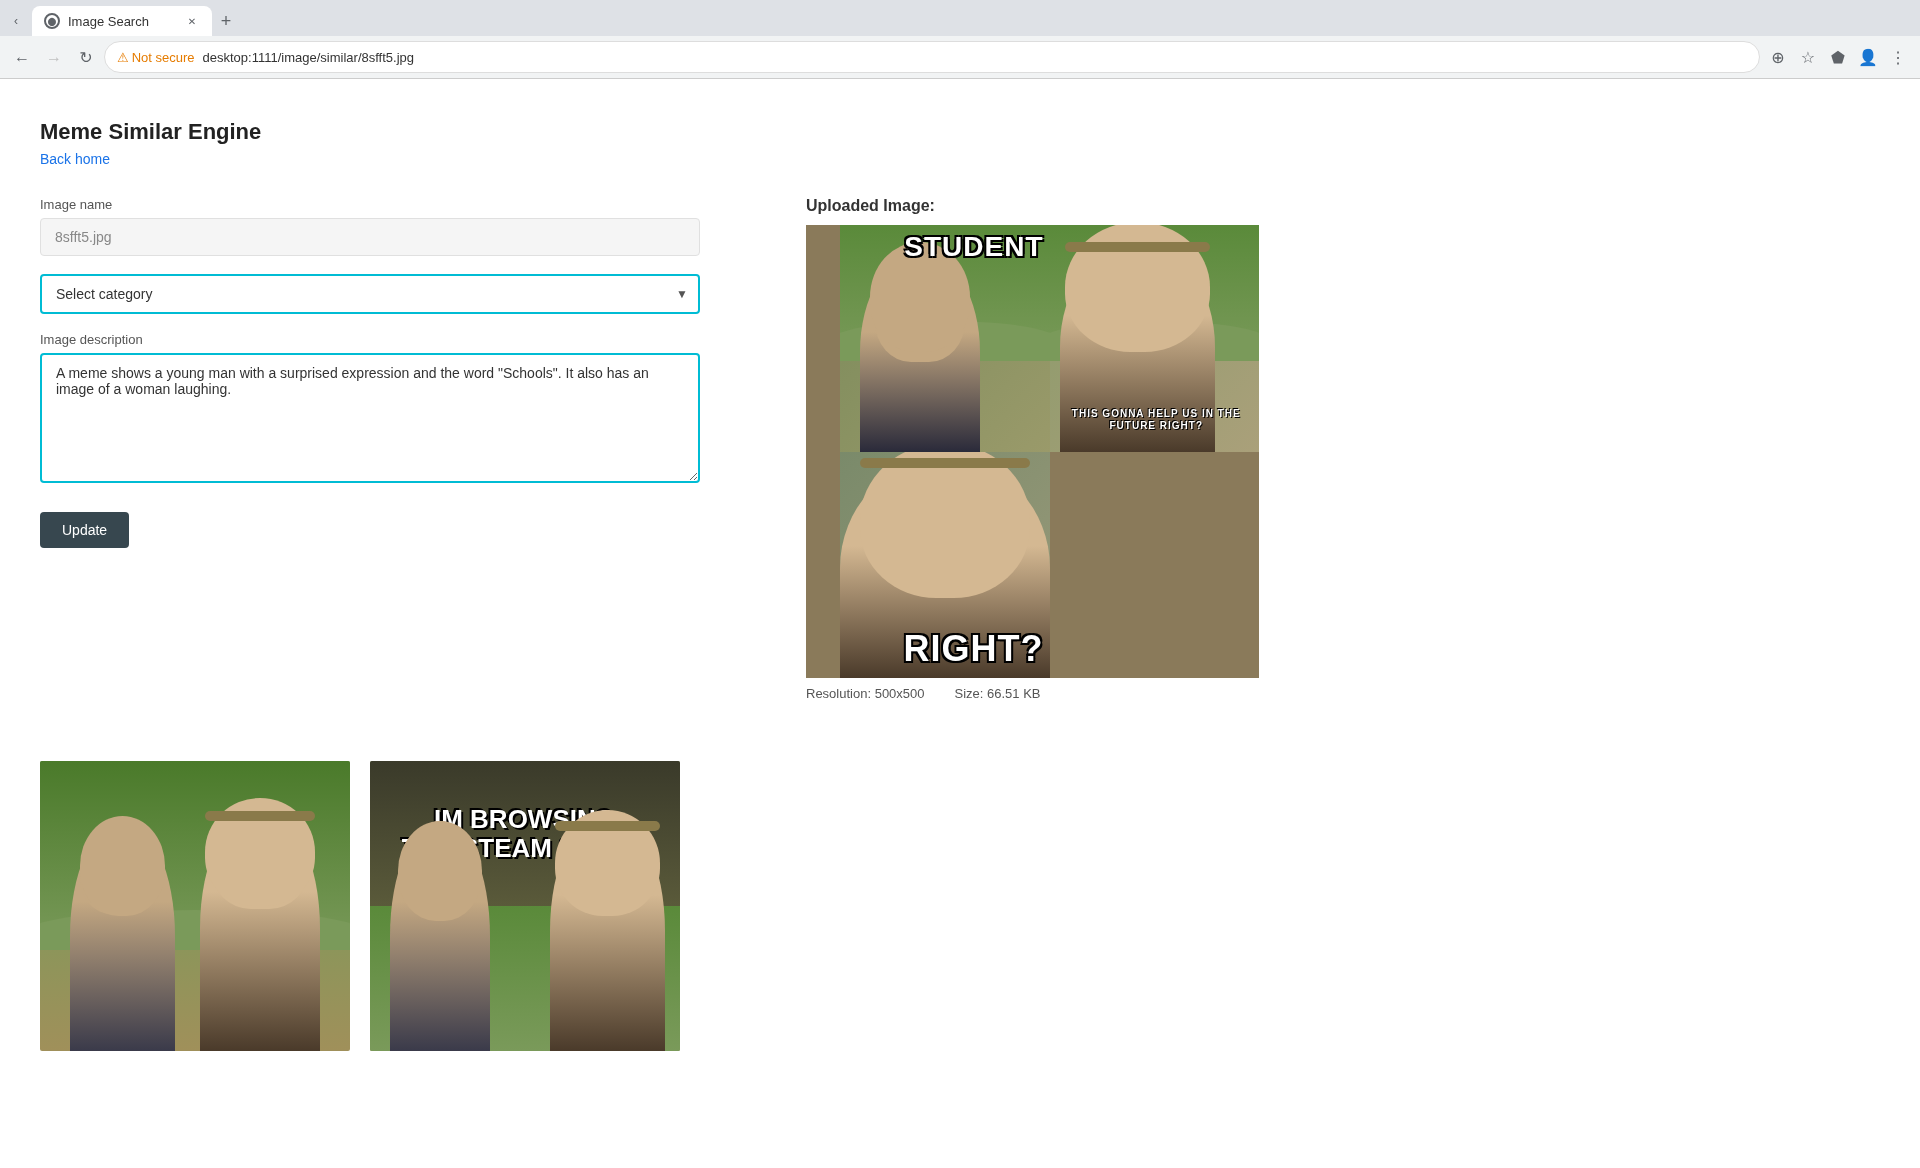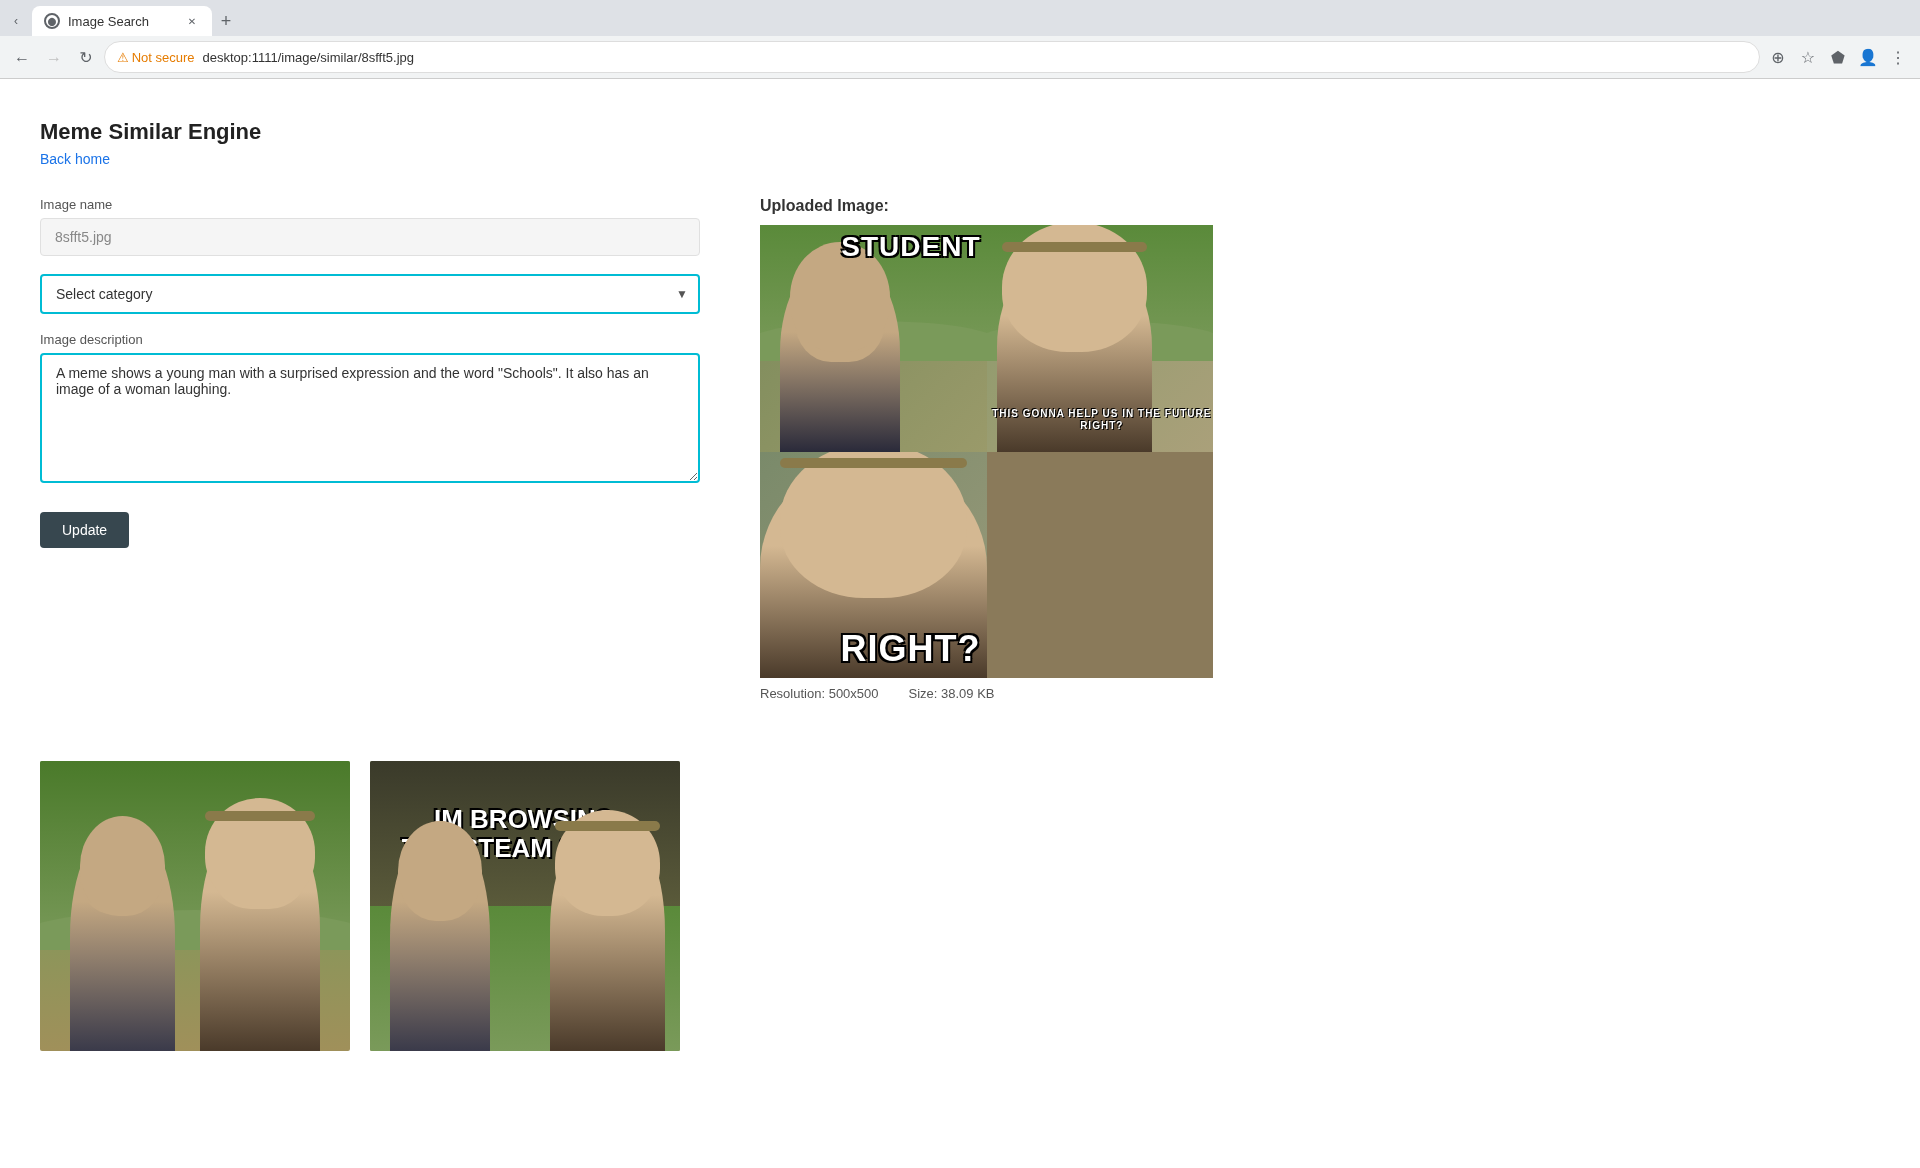--- a/index.html
+++ b/index.html
@@ -146,20 +146,21 @@
       gap: 60px;
       margin-top: 30px;
     }
 
     .left-panel {
       flex: 0 0 660px;
     }
 
     .right-panel {
       flex: 0 0 460px;
+      margin-left: 46px;
     }
 
     .field-group {
       margin-bottom: 18px;
     }
     .field-label {
       font-size: 13px;
       color: #555;
       margin-bottom: 6px;
     }
@@ -238,20 +239,21 @@
     }
 
     
     .meme-grid {
       display: grid;
       grid-template-columns: 1fr 1fr;
       grid-template-rows: 1fr 1fr;
       width: 453px;
       height: 453px;
       background: #8a7a5a;
+      padding-left: 34px;
     }
     .meme-cell {
       position: relative;
       overflow: hidden;
       display: flex;
       align-items: flex-end;
       justify-content: flex-start;
     }
     .meme-cell-tl { background: linear-gradient(135deg, #7a8a5a 0%, #9a9a6a 100%); }
     .meme-cell-tr { background: linear-gradient(135deg, #8a9a6a 0%, #aaa07a 100%); }
@@ -537,21 +539,21 @@
               <div style="position:absolute;bottom:0;left:0;right:0;height:220px;background:linear-gradient(180deg,#d4b892 40%,#4a3a2a 100%);border-radius:50% 50% 0 0;z-index:1;"></div>
               <div style="position:absolute;bottom:80px;left:20px;right:20px;height:155px;background:#d4b892;border-radius:50% 50% 45% 45%;z-index:2;"></div>
               <div style="position:absolute;bottom:210px;left:20px;right:20px;height:10px;background:#8a7a4a;z-index:3;border-radius:5px;"></div>
               <span class="meme-label label-right" style="position:absolute;bottom:8px;right:6px;font-size:36px;font-family:Impact,Arial Black,sans-serif;font-weight:900;color:#fff;text-transform:uppercase;text-shadow:2px 2px 0 #000,-2px -2px 0 #000,2px -2px 0 #000,-2px 2px 0 #000;z-index:3;">RIGHT?</span>
             </div>
           </div>
         </div>
 
         <div class="image-meta">
           <span>Resolution: 500x500</span>
-          <span>Size: 38.09 KB</span>
+          <span>Size: 66.51 KB</span>
         </div>
       </div>
     </div>
   </div>
 
   
   <div class="similar-section">
     <div class="similar-grid">
 
       <div class="similar-item sim1">

